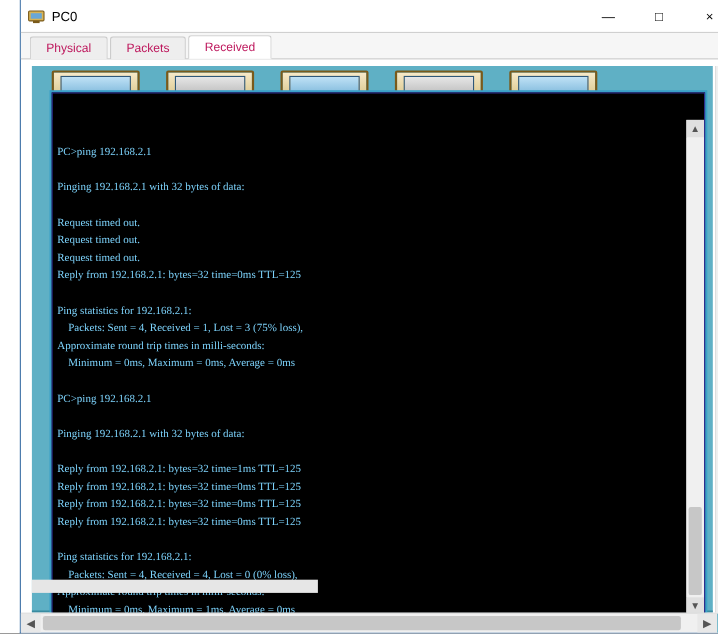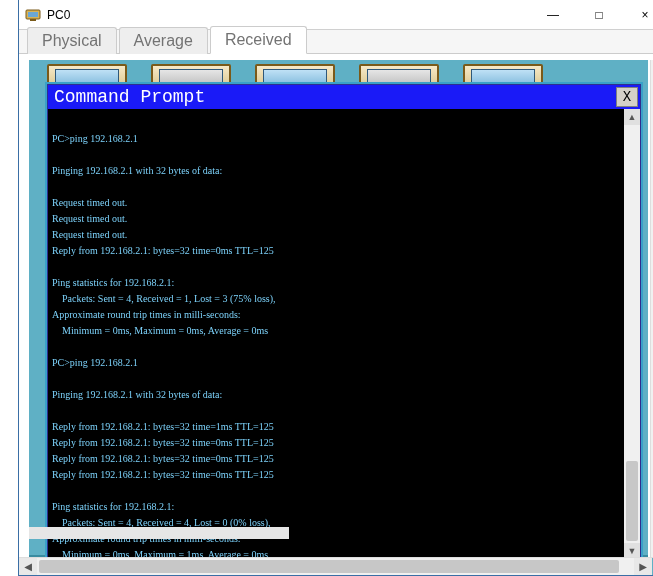--- a/index.html
+++ b/index.html
@@ -9,21 +9,21 @@
 .win { position: absolute; left: 18px; top: 0; width: 653px; height: 576px; border: 1px solid #3a6ea5; border-top: none; background: #fff; }
 .titlebar { height: 30px; display: flex; align-items: center; justify-content: space-between; padding: 0 2px 0 6px; background: #fff; border-bottom: 1px solid #d0d0d0; }
 .title-left { display: flex; align-items: center; gap: 6px; }
 .title-left .icon { width: 16px; height: 16px; }
 .title-text { font-size: 12px; }
 .winbtns { display: flex; }
 .winbtn { width: 46px; height: 30px; display: flex; align-items: center; justify-content: center; background: transparent; }
 
 
 .tabs { display: flex; padding: 0 8px; height: 24px; align-items: flex-end; border-bottom: 1px solid #ccc; background: #f6f6f6; }
-.tab { padding: 4px 14px; font-size: 16px; color: #737373; background: #eee; border: 1px solid #ccc; border-bottom: none; margin-right: 2px; border-top-left-radius: 3px; border-top-right-radius: 3px; cursor: pointer; position: relative; top: 1px; }
+.tab { padding: 4px 14px; font-size: 11px; color: #be185d; background: #eee; border: 1px solid #ccc; border-bottom: none; margin-right: 2px; border-top-left-radius: 3px; border-top-right-radius: 3px; cursor: pointer; position: relative; top: 1px; }
 .tab.active { background: #fff; border-bottom: 1px solid #fff; }
 
 
 .content { position: relative; height: calc(100% - 30px - 24px - 18px); overflow: hidden; }
 .desktop-bg { position: absolute; left: 10px; top: 6px; right: 22px; bottom: 0; background: #5fb0c5; border-bottom: 2px solid #3a8ba0; }
 .iconrow { position: absolute; left: 10px; top: 6px; right: 22px; height: 36px; display: flex; gap: 24px; padding: 4px 18px; }
 .appicon { width: 80px; height: 28px; background: linear-gradient(#f7e9c8,#d7c487); border: 2px solid #7a5a1a; border-radius: 2px; position: relative; }
 .appicon::before { content: ""; position: absolute; left: 6px; top: 3px; right: 6px; bottom: 3px; background: linear-gradient(#bfe1f5,#7fb9dc); border: 1px solid #2f5879; }
 .appicon.alt::before { background: linear-gradient(#e6e6e6,#bdbdbd); }
 
@@ -69,42 +69,38 @@
     </div>
     <div class="winbtns">
       <div class="winbtn">—</div>
       <div class="winbtn">□</div>
       <div class="winbtn close">×</div>
     </div>
   </div>
 
   <div class="tabs">
     <div class="tab">Physical</div>
-    <div class="tab">Average</div>
+    <div class="tab">Packets</div>
     <div class="tab active">Received</div>
   </div>
 
   <div class="content">
     <div class="desktop-bg"></div>
     <div class="iconrow">
       <div class="appicon"></div>
       <div class="appicon alt"></div>
       <div class="appicon"></div>
       <div class="appicon alt"></div>
       <div class="appicon"></div>
     </div>
     <div class="content-scroll">
       <div class="thumb"></div>
     </div>
 
     <div class="cmdwin">
-      <div class="cmdtitle">
-        <span class="txt">Command Prompt</span>
-        <div class="cmdclose">X</div>
-      </div>
       <div class="cmdbody" id="cmdbody">
 PC&gt;ping 192.168.2.1
 
 Pinging 192.168.2.1 with 32 bytes of data:
 
 Request timed out.
 Request timed out.
 Request timed out.
 Reply from 192.168.2.1: bytes=32 time=0ms TTL=125
 

